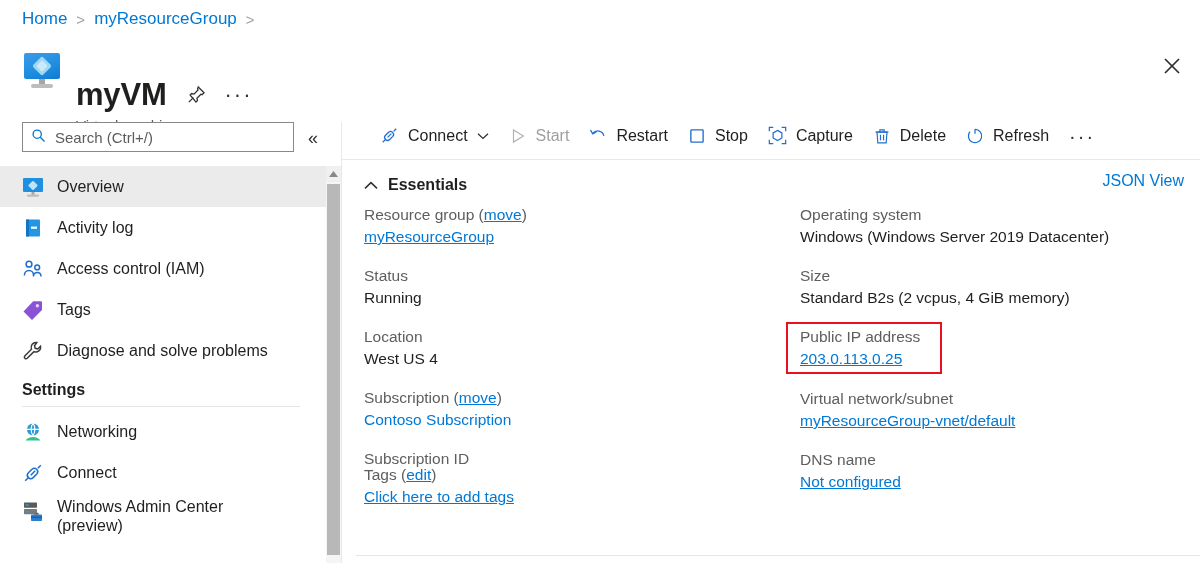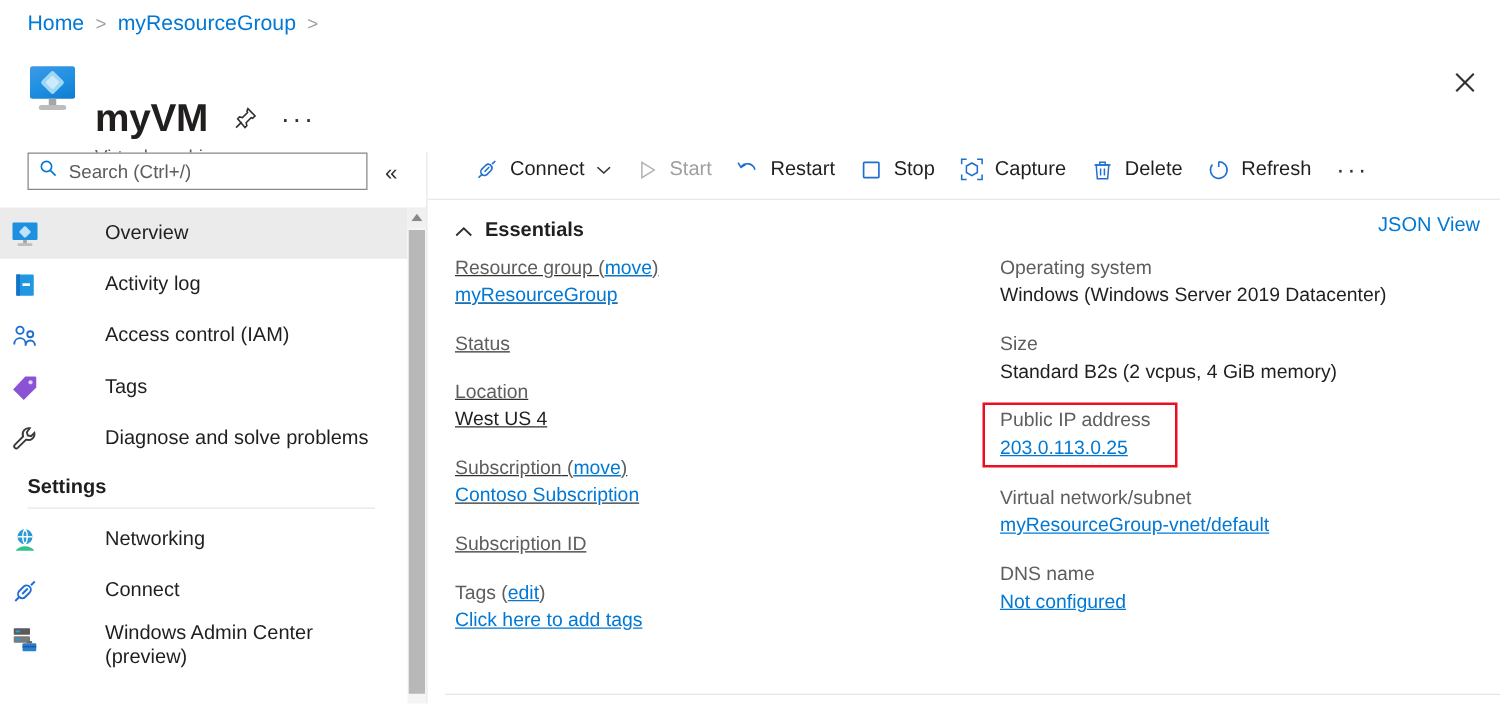--- a/index.html
+++ b/index.html
@@ -79,22 +79,22 @@
     background: transparent;
   }
   .search-input::placeholder { color:#5c5c5c; }
   .collapse-btn {
     position:absolute; left:308px; top:6px; font-size:18px; color:#323130;
     cursor:pointer; line-height: 20px;
   }
 
   .nav-list { position:absolute; left:0; top:44px; width:326px; }
   .nav-item {
-    display:flex; align-items:center; height: 41px; padding-left: 9px; cursor:pointer;
-    font-size: 16px; color:#201f1e;gap:40px;
+    display:flex; align-items:center; height: 41px; padding-left: 22px; cursor:pointer;
+    font-size: 16px; color:#201f1e;
   }
   .nav-item.active { background:#ebebeb; }
   .nav-ico { width: 22px; height: 22px; margin-right: 13px; flex:0 0 auto; position:relative; }
   .nav-label { line-height: 19px; }
   .nav-label.two-line { line-height: 19px; }
 
   .section-head {
     margin: 10px 0 0 22px; font-size: 16px; font-weight: 700; color:#201f1e;
   }
   .section-rule { margin: 7px 22px 4px 22px; height:1px; background:#e6e6e6; width: 278px; }
@@ -133,21 +133,21 @@
     font-size:16px; font-weight:700; color:#201f1e; cursor:pointer; width: fit-content;
   }
   .essentials-head .chev { margin-right: 10px; display:flex; align-items:center; }
   .json-view {
     position:absolute; right: 16px; top: 60px;
     color:#0078d4; font-size: 16px; cursor:pointer;
   }
 
   .grid { position:absolute; left: 22px; top: 92px; right: 0; }
   .col { position:absolute; top:0; }
-  .col-left { left: 0; width: 420px; text-decoration: underline; }
+  .col-left { left: 0; width: 420px; }
   .col-right { left: 436px; width: 420px; }
 
   .field { margin-bottom: 17px; }
   .field-label { font-size: 15.5px; color:#605e5c; line-height: 21px; }
   .field-value { font-size: 15.5px; color:#201f1e; line-height: 23px; }
   .field-value.empty { height: 4px; }
   a.link { color:#0078d4; text-decoration: underline; cursor:pointer; }
   a.link.plain { text-decoration: none; margin-top: 24px; }
   .inline-link { color:#0078d4; text-decoration: underline; cursor:pointer; }
 
@@ -428,20 +428,21 @@
 
       <div class="col col-left">
 
         <div class="field">
           <div class="field-label"><span>Resource group</span> (<span class="inline-link">move</span>)</div>
           <div class="field-value"><a class="link">myResourceGroup</a></div>
         </div>
 
         <div class="field">
           <div class="field-label">Status</div>
+          <div class="field-value">Running</div>
         </div>
 
         <div class="field">
           <div class="field-label">Location</div>
           <div class="field-value">West US 4</div>
         </div>
 
         <div class="field">
           <div class="field-label"><span>Subscription</span> (<span class="inline-link">move</span>)</div>
           <div class="field-value"><a class="link plain">Contoso Subscription</a></div>

